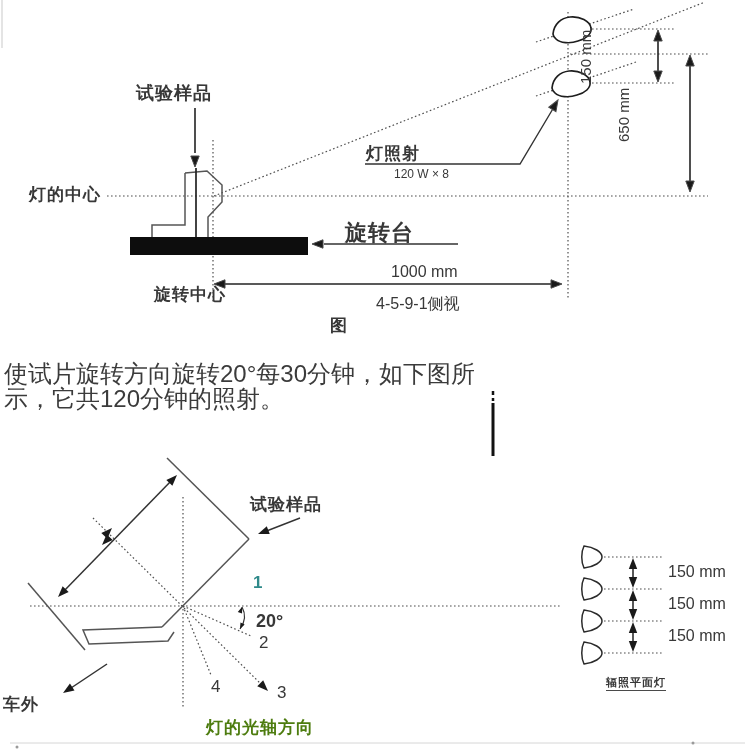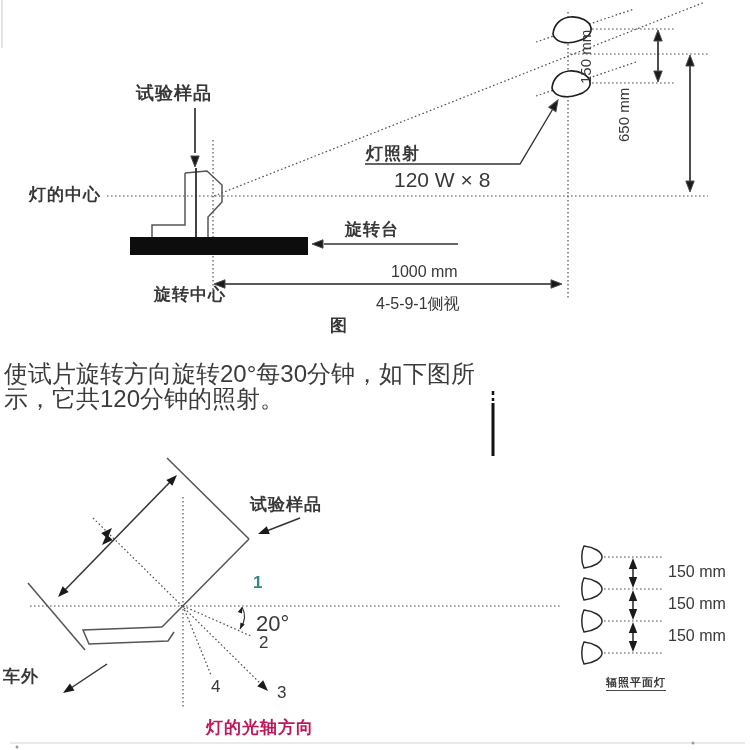--- a/index.html
+++ b/index.html
@@ -14,21 +14,21 @@
   .watermark{
     position:absolute;left:52px;top:336px;width:660px;
     font-size:41px;letter-spacing:5px;color:rgba(152,168,148,0.55);
     white-space:nowrap;pointer-events:none;
   }
   .para{
     position:absolute;left:4px;top:361px;width:502px;white-space:normal;
     font-size:24px;line-height:25px;color:#3b3b3b;
   }
   .teal{color:#2f8a8a;}
-  .purple{color:#be185d;}
+  .purple{color:#4d7c0f;}
   .underlined{border-bottom:1.4px solid #4a4a4a;padding-bottom:2px;}
 </style>
 </head>
 <body>
 
 <div id="stage">
 
 <svg width="750" height="750" viewBox="0 0 750 750">
   <defs>
     <polygon id="ah" points="0,0 -11,-4.2 -11,4.2" fill="#1a1a1a"></polygon>
@@ -173,37 +173,37 @@
     <path d="M10 743 H745" stroke="#d6d6d6"></path>
     <circle cx="17" cy="747" r="1.5" fill="#9a9a9a" stroke="none"></circle>
     <circle cx="693" cy="743" r="1.5" fill="#9a9a9a" stroke="none"></circle>
   </g>
 </svg>
 
 
 <div class="lbl cjk" style="left:136px;top:84px;font-size:18px;">试验样品</div>
 <div class="lbl cjk" style="left:29px;top:186px;font-size:17px;">灯的中心</div>
 <div class="lbl cjk" style="left:366px;top:145px;font-size:17px;">灯照射</div>
-<div class="lbl" style="left:394px;top:168px;font-size:21px;">120 W × 8</div>
-<div class="lbl cjk" style="left:345px;top:221px;font-size:17px;">旋转台</div>
+<div class="lbl" style="left:394px;top:168px;font-size:12px;">120 W × 8</div>
+<div class="lbl cjk" style="left:345px;top:221px;font-size:22px;">旋转台</div>
 <div class="lbl cjk" style="left:154px;top:286px;font-size:17px;">旋转中心</div>
 <div class="lbl" style="left:370px;top:263px;font-size:16px;margin-left:21px;">1000 mm</div>
 <div class="lbl" style="left:376px;top:295px;font-size:16px;">4-5-9-1侧视</div>
 <div class="lbl cjk" style="left:330px;top:317px;font-size:17px;">图</div>
 <div class="lbl rot" style="left:630px;top:32px;width:52px;height:52px;font-size:15px;">150 mm</div>
 <div class="lbl rot" style="left:668px;top:90px;width:52px;height:52px;font-size:15px;">650 mm</div>
 
 <div class="para">使试片旋转方向旋转20°每30分钟，如下图所示，它共120分钟的照射。</div>
 
 <div class="lbl cjk" style="left:250px;top:496px;font-size:17px;">试验样品</div>
 <div class="lbl teal" style="left:253px;top:574px;font-size:17px;font-weight:bold;">1</div>
-<div class="lbl" style="left:256px;top:612px;font-size:22px;">20°</div>
+<div class="lbl" style="left:256px;top:612px;font-size:18px;font-weight:bold;">20°</div>
 <div class="lbl" style="left:259px;top:634px;font-size:17px;">2</div>
 <div class="lbl" style="left:211px;top:678px;font-size:17px;">4</div>
 <div class="lbl" style="left:277px;top:684px;font-size:17px;">3</div>
-<div class="lbl cjk" style="left:3px;top:668px;font-size:17px;">车外</div>
+<div class="lbl cjk" style="left:3px;top:696px;font-size:17px;">车外</div>
 <div class="lbl cjk purple" style="left:206px;top:719px;font-size:17px;">灯的光轴方向</div>
 <div class="lbl cjk underlined" style="left:606px;top:676px;font-size:11px;">辐照平面灯</div>
 <div class="lbl" style="left:668px;top:563px;font-size:16px;">150 mm</div>
 <div class="lbl" style="left:668px;top:595px;font-size:16px;">150 mm</div>
 <div class="lbl" style="left:668px;top:627px;font-size:16px;">150 mm</div>
 
 </div>
 
 </body></html>

